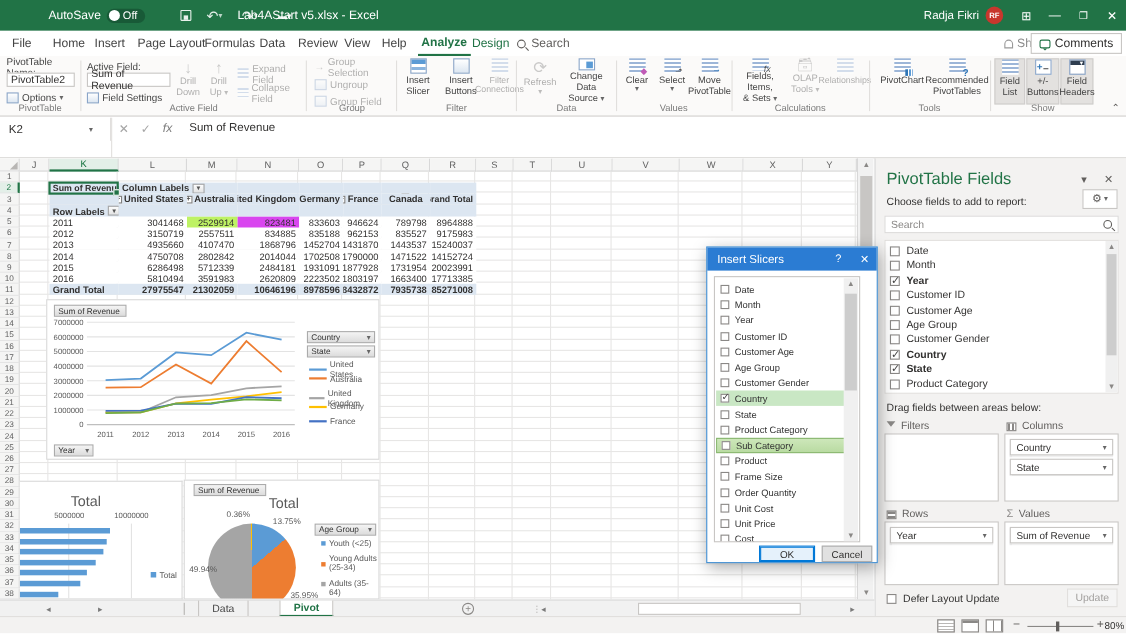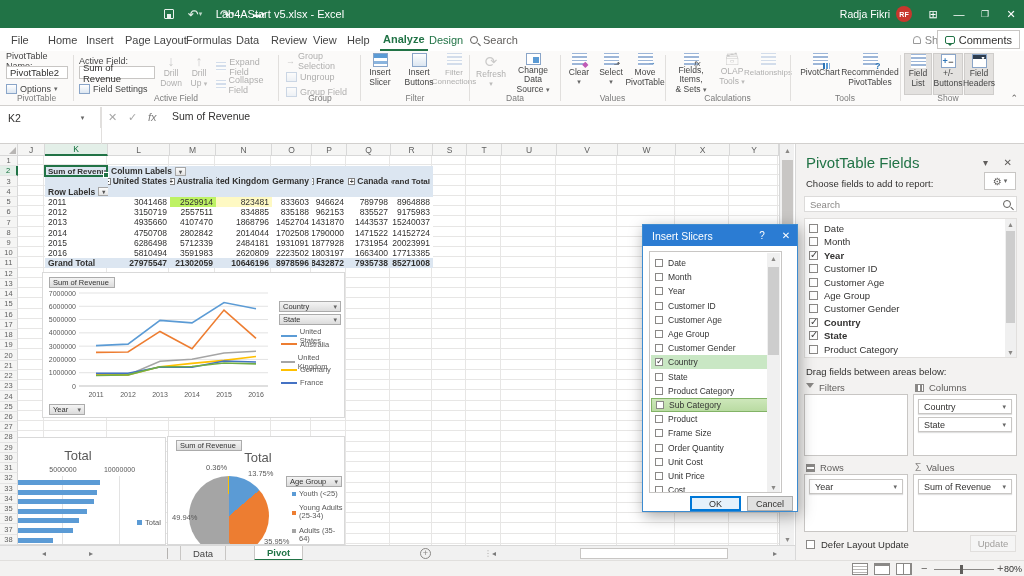--- a/index.html
+++ b/index.html
@@ -141,20 +141,27 @@
   #zoom-thumb { position:absolute; left:960px; top:4px; width:3px; height:9px; background:#605e5c; }
   .zoom-pm { position:absolute; top:1px; color:#605e5c; font-size:11px; }
   #zoom-pct { position:absolute; left:1004px; top:3px; font-size:9px; color:#323130; }
 </style>
 </head>
 <body>
 
 <div id="stage">
 
   <div class="abs" id="titlebar">
+    <div class="tb-item" id="autosave-pill" style="left:44px">
+      <span>AutoSave</span>
+      <span class="pill">
+          <span class="knob"></span>
+          <span>Off</span>
+        </span>
+    </div>
     <div class="qat-ico" style="left:158px">
       <span style="display:inline-block;width:10px;height:10px;border:1.3px solid #e8f1ec;border-radius:1px;position:relative">
           <span style="position:absolute;left:2px;top:4px;width:4px;height:4px;background:#e8f1ec"></span>
         </span>
     </div>
     <div class="qat-ico" style="left:184px">↶<span class="caret" style="color:#bcd6c8">▾</span></div>
     <div class="qat-ico" style="left:216px">↷<span class="caret" style="color:#bcd6c8">▾</span></div>
     <div class="qat-ico" style="left:248px;font-size:8px">▬▾</div>
     <div class="tb-item" style="left:215px;width:150px;justify-content:center;left:205px">
         <span>Lab4AStart v5.xlsx  -  Excel</span>
@@ -547,41 +554,41 @@
         <div class="pcell pc-hdr pc-num" style="width: 56px;">
           <span>United Kingdom</span>
         </div>
         <div class="pcell pc-hdr pc-num" style="width: 40px;">
           <span>Germany</span>
         </div>
         <div class="pcell pc-hdr pc-num" style="width: 35px;">
           <span class="plus-box">+</span>
           <span>France</span>
         </div>
-        <div class="pcell pc-hdr pc-num" style="width: 44px;">
+        <div class="pcell pc-hdr pc-num" style="width: 44px; flex-direction: column;">
           <span class="plus-box">+</span>
           <span>Canada</span>
         </div>
         <div class="pcell pc-hdr pc-num" style="width: 42px; font-size: 8px;">Grand Total</div>
       </div>
       <div class="prow" style="top: 20.48px;">
         <div class="pcell pc-hdr" style="width: 63px;">Row Labels<span class="dd-btn">▾</span></div>
         <div class="pcell pc-hdr" style="width: 62px;"></div>
         <div class="pcell pc-hdr" style="width: 46px;"></div>
         <div class="pcell pc-hdr" style="width: 56px;"></div>
         <div class="pcell pc-hdr" style="width: 40px;"></div>
         <div class="pcell pc-hdr" style="width: 35px;"></div>
         <div class="pcell pc-hdr" style="width: 44px;"></div>
         <div class="pcell pc-hdr" style="width: 42px;"></div>
       </div>
       <div class="prow" style="top: 30.72px;">
         <div class="pcell " style="width: 63px; background: rgb(255, 255, 255);">2011</div>
         <div class="pcell pc-num" style="width: 62px; background: rgb(255, 255, 255);">3041468</div>
         <div class="pcell pc-num" style="width: 46px; background: #bef264;">2529914</div>
-        <div class="pcell pc-num" style="width: 56px; background: #fef9c3;">823481</div>
+        <div class="pcell pc-num" style="width: 56px; background: #d946ef;">823481</div>
         <div class="pcell pc-num" style="width: 40px; background: rgb(255, 255, 255);">833603</div>
         <div class="pcell pc-num" style="width: 35px; background: rgb(255, 255, 255);">946624</div>
         <div class="pcell pc-num" style="width: 44px; background: rgb(255, 255, 255);">789798</div>
         <div class="pcell pc-num" style="width: 42px; background: rgb(255, 255, 255);">8964888</div>
       </div>
       <div class="prow" style="top: 40.955px;">
         <div class="pcell " style="width: 63px; background: rgb(255, 255, 255);">2012</div>
         <div class="pcell pc-num" style="width: 62px; background: rgb(255, 255, 255);">3150719</div>
         <div class="pcell pc-num" style="width: 46px; background: rgb(255, 255, 255);">2557511</div>
         <div class="pcell pc-num" style="width: 56px; background: rgb(255, 255, 255);">834885</div>

